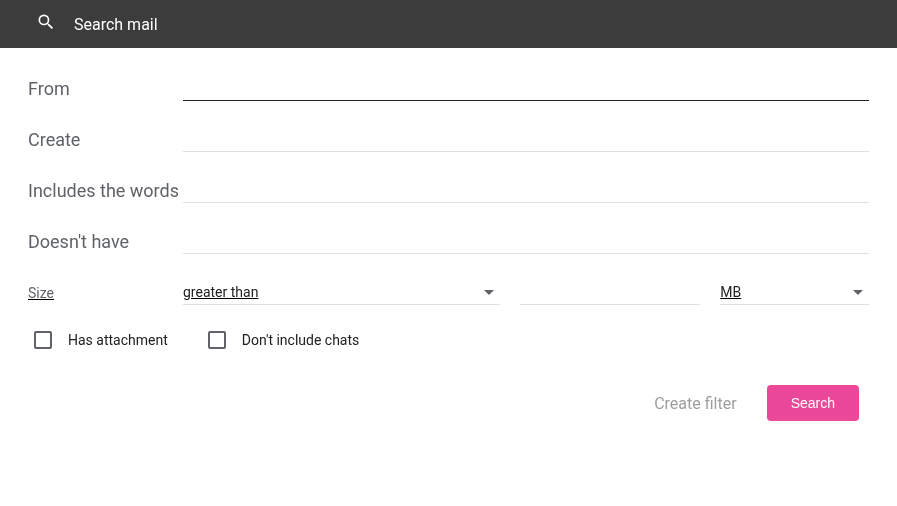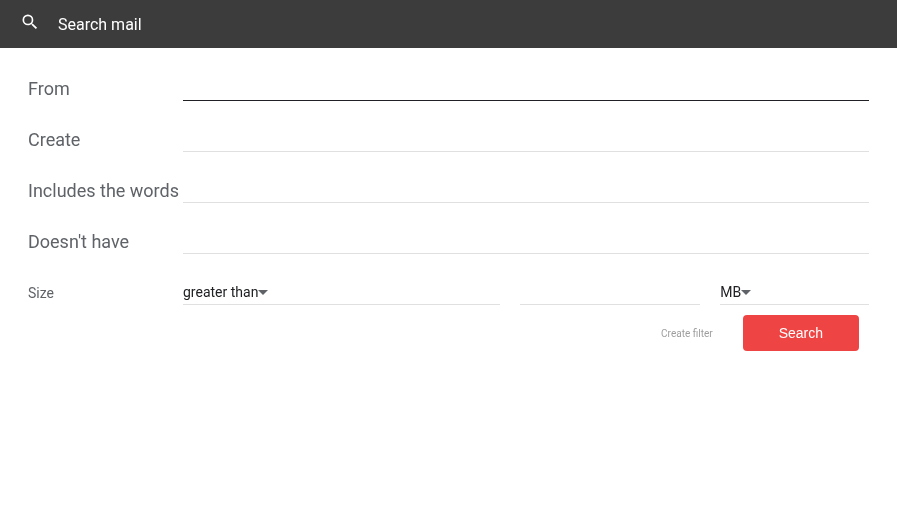--- a/index.html
+++ b/index.html
@@ -2,21 +2,21 @@
 <html><head>
   <meta charset="utf-8">
   <style>
     * { box-sizing: border-box; margin: 0; padding: 0; }
     body { font-family: Roboto, Arial, sans-serif; width: 897px; height: 506px; background: #fff; }
     .search-bar {
       background: #3c3c3c;
       height: 48px;
       display: flex;
       align-items: center;
-      padding: 0 20px;
+      padding: 0 36px;
       gap: 18px;
     }
     .search-bar svg { width: 20px; height: 20px; fill: #fff; }
     .search-placeholder { color: #fff; font-size: 16px; }
     .form-area { padding: 28px 28px 20px 28px; }
     .field-row {
       display: flex;
       align-items: center;
       margin-bottom: 26px;
     }
@@ -29,25 +29,26 @@
     .field-input {
       flex: 1;
       border: none;
       border-bottom: 1px solid #e0e0e0;
       font-size: 14px;
       padding: 4px 0;
       outline: none;
       background: transparent;
     }
     .field-input.active { border-bottom: 1px solid #202124; }
-    .size-row { display: flex; align-items: center; margin-bottom: 10px; }
+    .size-row { display: flex; align-items: center; margin-bottom: 26px; text-decoration: underline; }
     .size-label { width: 155px; color: #5f6368; font-size: 14px; flex-shrink: 0; }
     .dropdown {
       display: flex;
       align-items: center;
+      justify-content: space-between;
       border-bottom: 1px solid #e0e0e0;
       padding: 4px 6px 4px 0;
       font-size: 14px;
       color: #202124;
       cursor: pointer;
     }
     .dropdown .arrow { 
       width: 0; height: 0;
       border-left: 5px solid transparent;
       border-right: 5px solid transparent;
@@ -58,27 +59,27 @@
     .dd-unit { width: 150px; margin-left: 20px; }
     .checkbox-row { display: flex; align-items: center; gap: 40px; margin-top: 24px; margin-bottom: 36px; padding-left: 6px;}
     .cb-item { display: flex; align-items: center; gap: 16px; cursor: pointer; }
     .cb-box {
       width: 18px; height: 18px;
       border: 2px solid #5f6368;
       border-radius: 2px;
     }
     .cb-label { font-size: 14px; color: #202124; }
     .actions { display: flex; justify-content: flex-end; align-items: center; gap: 30px; padding-right: 10px;}
-    .create-filter { color: #9e9e9e; font-size: 10px; cursor: default; }
+    .create-filter { color: #9e9e9e; font-size: 16px; cursor: default; }
     .search-btn {
-      background: #ef4444;
+      background: #ec4899;
       color: #fff;
       border: none;
       border-radius: 4px;
-      padding: 10px 36px;
+      padding: 10px 24px;
       font-size: 14px;
       font-weight: 500;
       cursor: pointer;
     }
   </style>
 </head>
 <body>
 
 <div class="search-bar">
   <span>
@@ -118,19 +119,29 @@
       <span>greater than</span>
       <span class="arrow"></span>
     </div>
     <input class="field-input dd-value" type="text" value="" style="">
     <div class="dropdown dd-unit">
       <span>MB</span>
       <span class="arrow"></span>
     </div>
   </div>
 
+  <div class="checkbox-row">
+    <div class="cb-item">
+      <span class="cb-box"></span>
+      <span class="cb-label">Has attachment</span>
+    </div>
+    <div class="cb-item">
+      <span class="cb-box"></span>
+      <span class="cb-label">Don't include chats</span>
+    </div>
+  </div>
 
   <div class="actions">
     <span class="create-filter">Create filter</span>
     <button class="search-btn">Search</button>
   </div>
 
 </div>
 
 </body></html>

